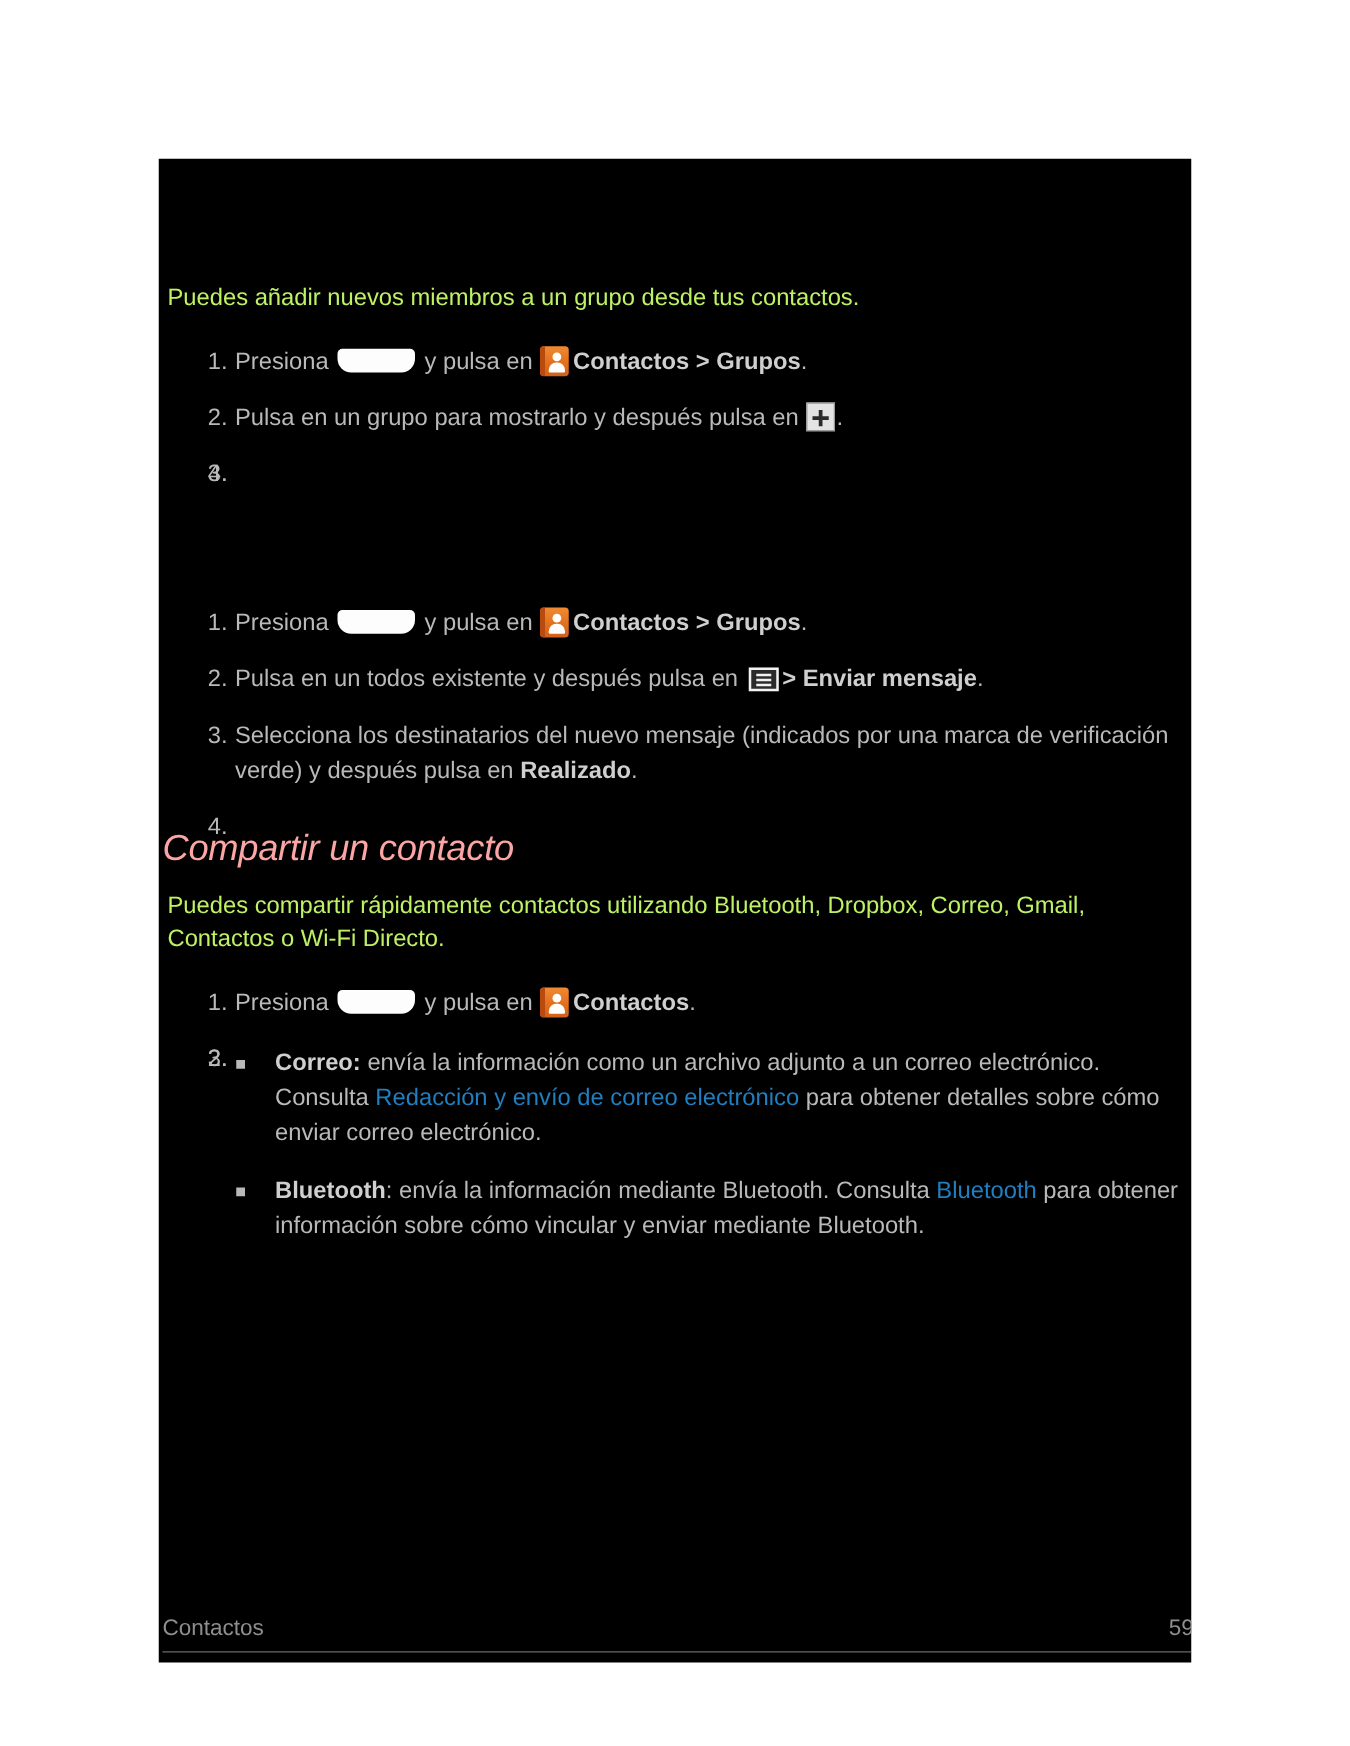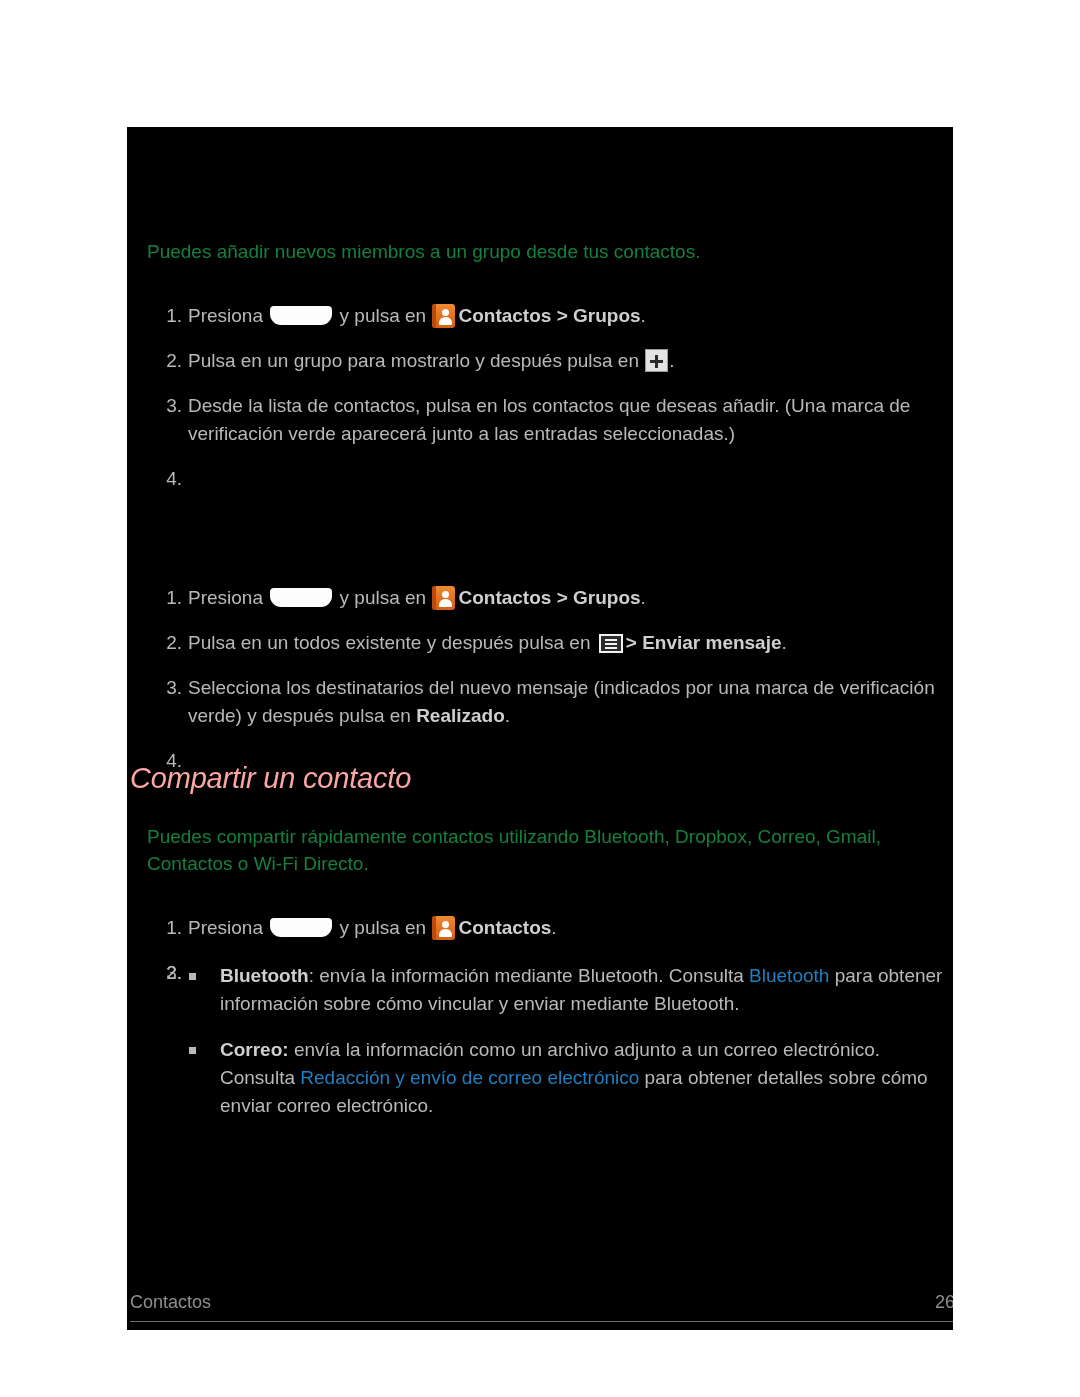--- a/index.html
+++ b/index.html
@@ -37,22 +37,22 @@
     color: #fca5a5;
     margin: 0;
     padding: 0;
     line-height: 34px;
     letter-spacing: -0.2px;
   }
 
   
   p.body {
     font-size: 19px;
-    color: #15803d;
-    margin: 17px;
+    color: #bef264;
+    margin: 4px;
     line-height: 27px;
   }
   .ol {
     margin: 0;
     padding: 0;
     list-style: none;
   }
   .li {
     position: relative;
     font-size: 19px;
@@ -268,21 +268,20 @@
         <span><span>Presiona </span><span class="ico home-key"></span><span> y pulsa en </span><span class="ico contacts-ico"><span class="person-head"></span><span class="person-body"></span></span><b>Contactos</b><span> </span><span class="gt">&gt;</span><span> </span><b>Grupos</b><span>.</span></span>
       </div>
 
       <div class="li">
         <span class="num">2.</span>
         <span><span>Pulsa en un grupo para mostrarlo y después pulsa en </span><span class="ico plus-ico"></span><span>.</span></span>
       </div>
 
       <div class="li">
         <span class="num">3.</span>
-        <span>Desde la lista de contactos, pulsa en los contactos que deseas añadir. (Una marca de verificación verde aparecerá junto a las entradas seleccionadas.)</span>
       </div>
 
       <div class="li">
         <span class="num">4.</span>
       </div>
     </div>
 
     <div style="height:10px"></div>
     <h1 class="sub-title">Cómo enviar un mensaje a miembros de un grupo</h1>
 
@@ -324,33 +323,33 @@
         <span class="num">1.</span>
         <span><span>Presiona </span><span class="ico home-key"></span><span> y pulsa en </span><span class="ico contacts-ico"><span class="person-head"></span><span class="person-body"></span></span><b>Contactos</b><span>.</span></span>
       </div>
 
       <div class="li">
         <span class="num">2.</span>
       </div>
 
       <div class="li" style="margin-bottom:20px">
         <span class="num">3.</span>
+      </div>
+
+      <div class="bullet-li">
+        <span class="sq"></span>
+        <span><b>Correo:</b><span> envía la información como un archivo adjunto a un correo electrónico. Consulta </span><span class="link">Redacción y envío de correo electrónico</span><span> para obtener detalles sobre cómo enviar correo electrónico.</span></span>
       </div>
 
       <div class="bullet-li">
         <span class="sq"></span>
         <span><b>Bluetooth</b><span>: envía la información mediante Bluetooth. Consulta </span><span class="link">Bluetooth</span><span> para obtener información sobre cómo vincular y enviar mediante Bluetooth.</span></span>
       </div>
 
-      <div class="bullet-li">
-        <span class="sq"></span>
-        <span><b>Correo:</b><span> envía la información como un archivo adjunto a un correo electrónico. Consulta </span><span class="link">Redacción y envío de correo electrónico</span><span> para obtener detalles sobre cómo enviar correo electrónico.</span></span>
-      </div>
-
     </div>
   </div>
 
   <div class="footer">
     <div class="rule"></div>
     <div class="fleft">Contactos</div>
-    <div class="fright">26</div>
+    <div class="fright">59</div>
   </div>
 </div>
 
 </body></html>

